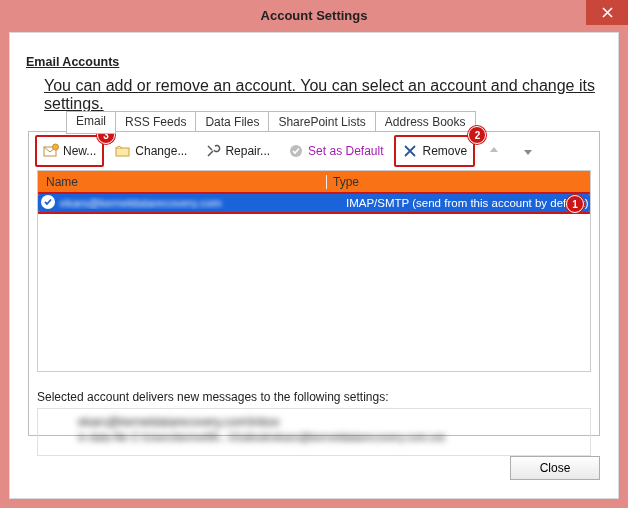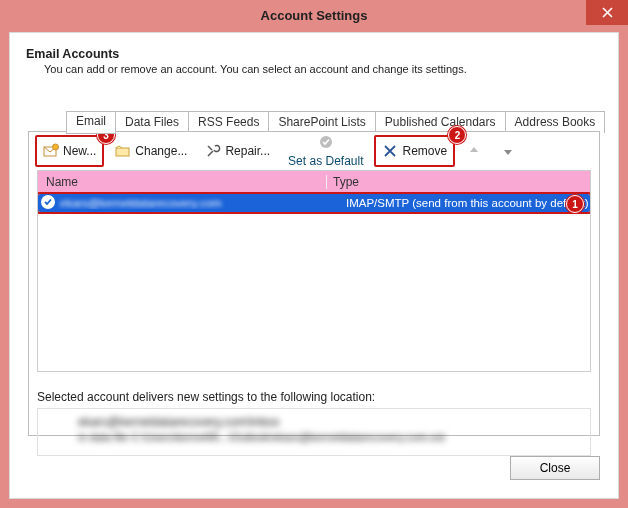--- a/index.html
+++ b/index.html
@@ -1,36 +1,36 @@
 <!DOCTYPE html>
 <html><head>
 <meta charset="utf-8">
 <style>
   html,body{margin:0;padding:0;font-family:"Segoe UI",Tahoma,sans-serif;font-size:12px;color:#222;}
   body{background:#e28b87;width:628px;height:508px;position:relative;box-sizing:border-box;}
   .titlebar{height:32px;line-height:32px;text-align:center;font-size:13px;position:relative;font-weight:bold;}
   .titlebar .close{position:absolute;right:0;top:0;width:42px;height:25px;background:#c9463b;color:#fff;display:flex;align-items:center;justify-content:center;font-size:14px;font-family:Arial;cursor:pointer;}
   .panel{position:absolute;left:9px;right:9px;top:32px;bottom:9px;background:#fff;border:1px solid #d9d9d9;}
-  .hdr{padding:14px 16px 6px 16px;}
+  .hdr{padding:22px 16px 6px 16px;text-decoration:underline;}
   .hdr .h1{font-weight:bold;font-size:12.5px;}
-  .hdr .h2{margin-left:18px;margin-top:2px;font-size:11px;}
+  .hdr .h2{margin-left:18px;margin-top:8px;font-size:16px;}
   .tabs-wrap{position:absolute;left:18px;right:18px;top:78px;height:20px;padding-left:38px;}
   .tabs{display:flex;}
   .tab{border:1px solid #bcbcbc;border-bottom:none;background:#fff;padding:3px 9px 4px 9px;margin-right:-1px;font-size:12px;color:#333;position:relative;cursor:pointer;white-space:nowrap;}
   .tab.active{background:#fff;z-index:3;border-bottom:1px solid #fff;top:1px;padding-top:2px;margin-top:-1px;box-shadow:0 -1px 0 #bcbcbc inset, 0 0 0 0; }
   .tab.active{border-bottom:none;}
   .tabbox{position:absolute;left:18px;right:18px;top:98px;bottom:62px;border:1px solid #bcbcbc;background:#fff;}
   .toolbar{height:30px;display:flex;align-items:center;padding:4px 6px 0 6px;gap:4px;}
   .tbtn{display:inline-flex;align-items:center;gap:4px;padding:6px 6px;border:1px solid transparent;font-size:12px;color:#222;cursor:pointer;position:relative;border-radius:2px;}
-  .tbtn.disabled{color:#0c4a6e;cursor:default;flex-direction:column;}
+  .tbtn.disabled{color:#a21caf;cursor:default;}
   .ico{width:16px;height:16px;display:inline-flex;align-items:center;justify-content:center;}
   .annot{border:2px solid #cc1515;border-radius:2px;}
   .badge{position:absolute;width:16px;height:16px;border-radius:50%;background:#cc1515;color:#fff;font-size:10px;font-weight:bold;display:flex;align-items:center;justify-content:center;border:1px solid #fff;box-shadow:0 0 0 1px #cc1515;}
   .list{position:absolute;left:8px;right:8px;top:38px;height:200px;border:1px solid #cdcdcd;overflow:hidden;}
-  .list-head{display:flex;background:#f9a8d4;border-bottom:1px solid #e5e5e5;height:22px;align-items:center;font-size:12px;color:#333;}
+  .list-head{display:flex;background:#f97316;border-bottom:1px solid #e5e5e5;height:22px;align-items:center;font-size:12px;color:#333;}
   .col-name{width:280px;padding-left:8px;border-right:1px solid #eee;}
   .col-type{flex:1;padding-left:6px;}
   .row{display:flex;align-items:center;height:18px;background:#1a63d9;color:#fff;font-size:11.5px;position:relative;cursor:pointer;}
   .row .c1{width:280px;padding-left:22px;position:relative;white-space:nowrap;overflow:hidden;}
   .row .c2{flex:1;padding-left:6px;white-space:nowrap;}
   .row .chk{position:absolute;left:3px;top:1px;width:14px;height:14px;border-radius:50%;background:#fff;color:#1a63d9;display:flex;align-items:center;justify-content:center;font-size:10px;}
   .row .blur{filter:blur(2px);opacity:.95;}
   .delivery{position:absolute;left:8px;right:8px;top:258px;font-size:12px;}
   .delivery-box{position:absolute;left:8px;right:8px;top:276px;height:46px;border:1px solid #e0e0e0;}
   .footer{position:absolute;right:18px;bottom:18px;}
@@ -51,24 +51,23 @@
 
 <div class="panel">
   <div class="hdr">
     <div class="h1">Email Accounts</div>
     <div class="h2">You can add or remove an account. You can select an account and change its settings.</div>
   </div>
 
   <div class="tabs-wrap">
     <div class="tabs">
       <div class="tab active"><span>Email</span></div>
+      <div class="tab"><span>RSS Feeds</span></div>
       <div class="tab"><span>Data Files</span></div>
-      <div class="tab"><span>RSS Feeds</span></div>
       <div class="tab"><span>SharePoint Lists</span></div>
-      <div class="tab"><span>Published Calendars</span></div>
       <div class="tab"><span>Address Books</span></div>
     </div>
   </div>
 
   <div class="tabbox">
 
     <div class="toolbar">
       <span style="position:relative;">
         <span class="tbtn annot">
           <span class="ico">
@@ -152,21 +151,21 @@
               <path d="M2 5 L4 7 L8 2.5" stroke="#1a63d9" fill="none" stroke-width="1.8"></path>
             </svg>
         </span>
         <div class="c1"><span class="blur">ekars@kerneldatarecovery.com</span></div>
         <div class="c2">IMAP/SMTP (send from this account by default)</div>
         <span class="badge" style="top:1px;right:6px;">1</span>
       </div>
     </div>
 
     <div class="delivery">
-      <div>Selected account delivers new settings to the following location:</div>
+      <div>Selected account delivers new messages to the following settings:</div>
     </div>
     <div class="delivery-box">
       <div style="padding:6px 8px 2px 40px;">
         <div class="blurline" style="filter:blur(3px);font-weight:300;">ekars@kerneldatarecovery.com\Inbox</div>
         <div class="blurline" style="filter:blur(3px);font-size:11px;margin-top:2px;">in data file C:\Users\kernel95...\Outlook\ekars@kerneldatarecovery.com.ost</div>
       </div>
     </div>
 
   </div>
 

